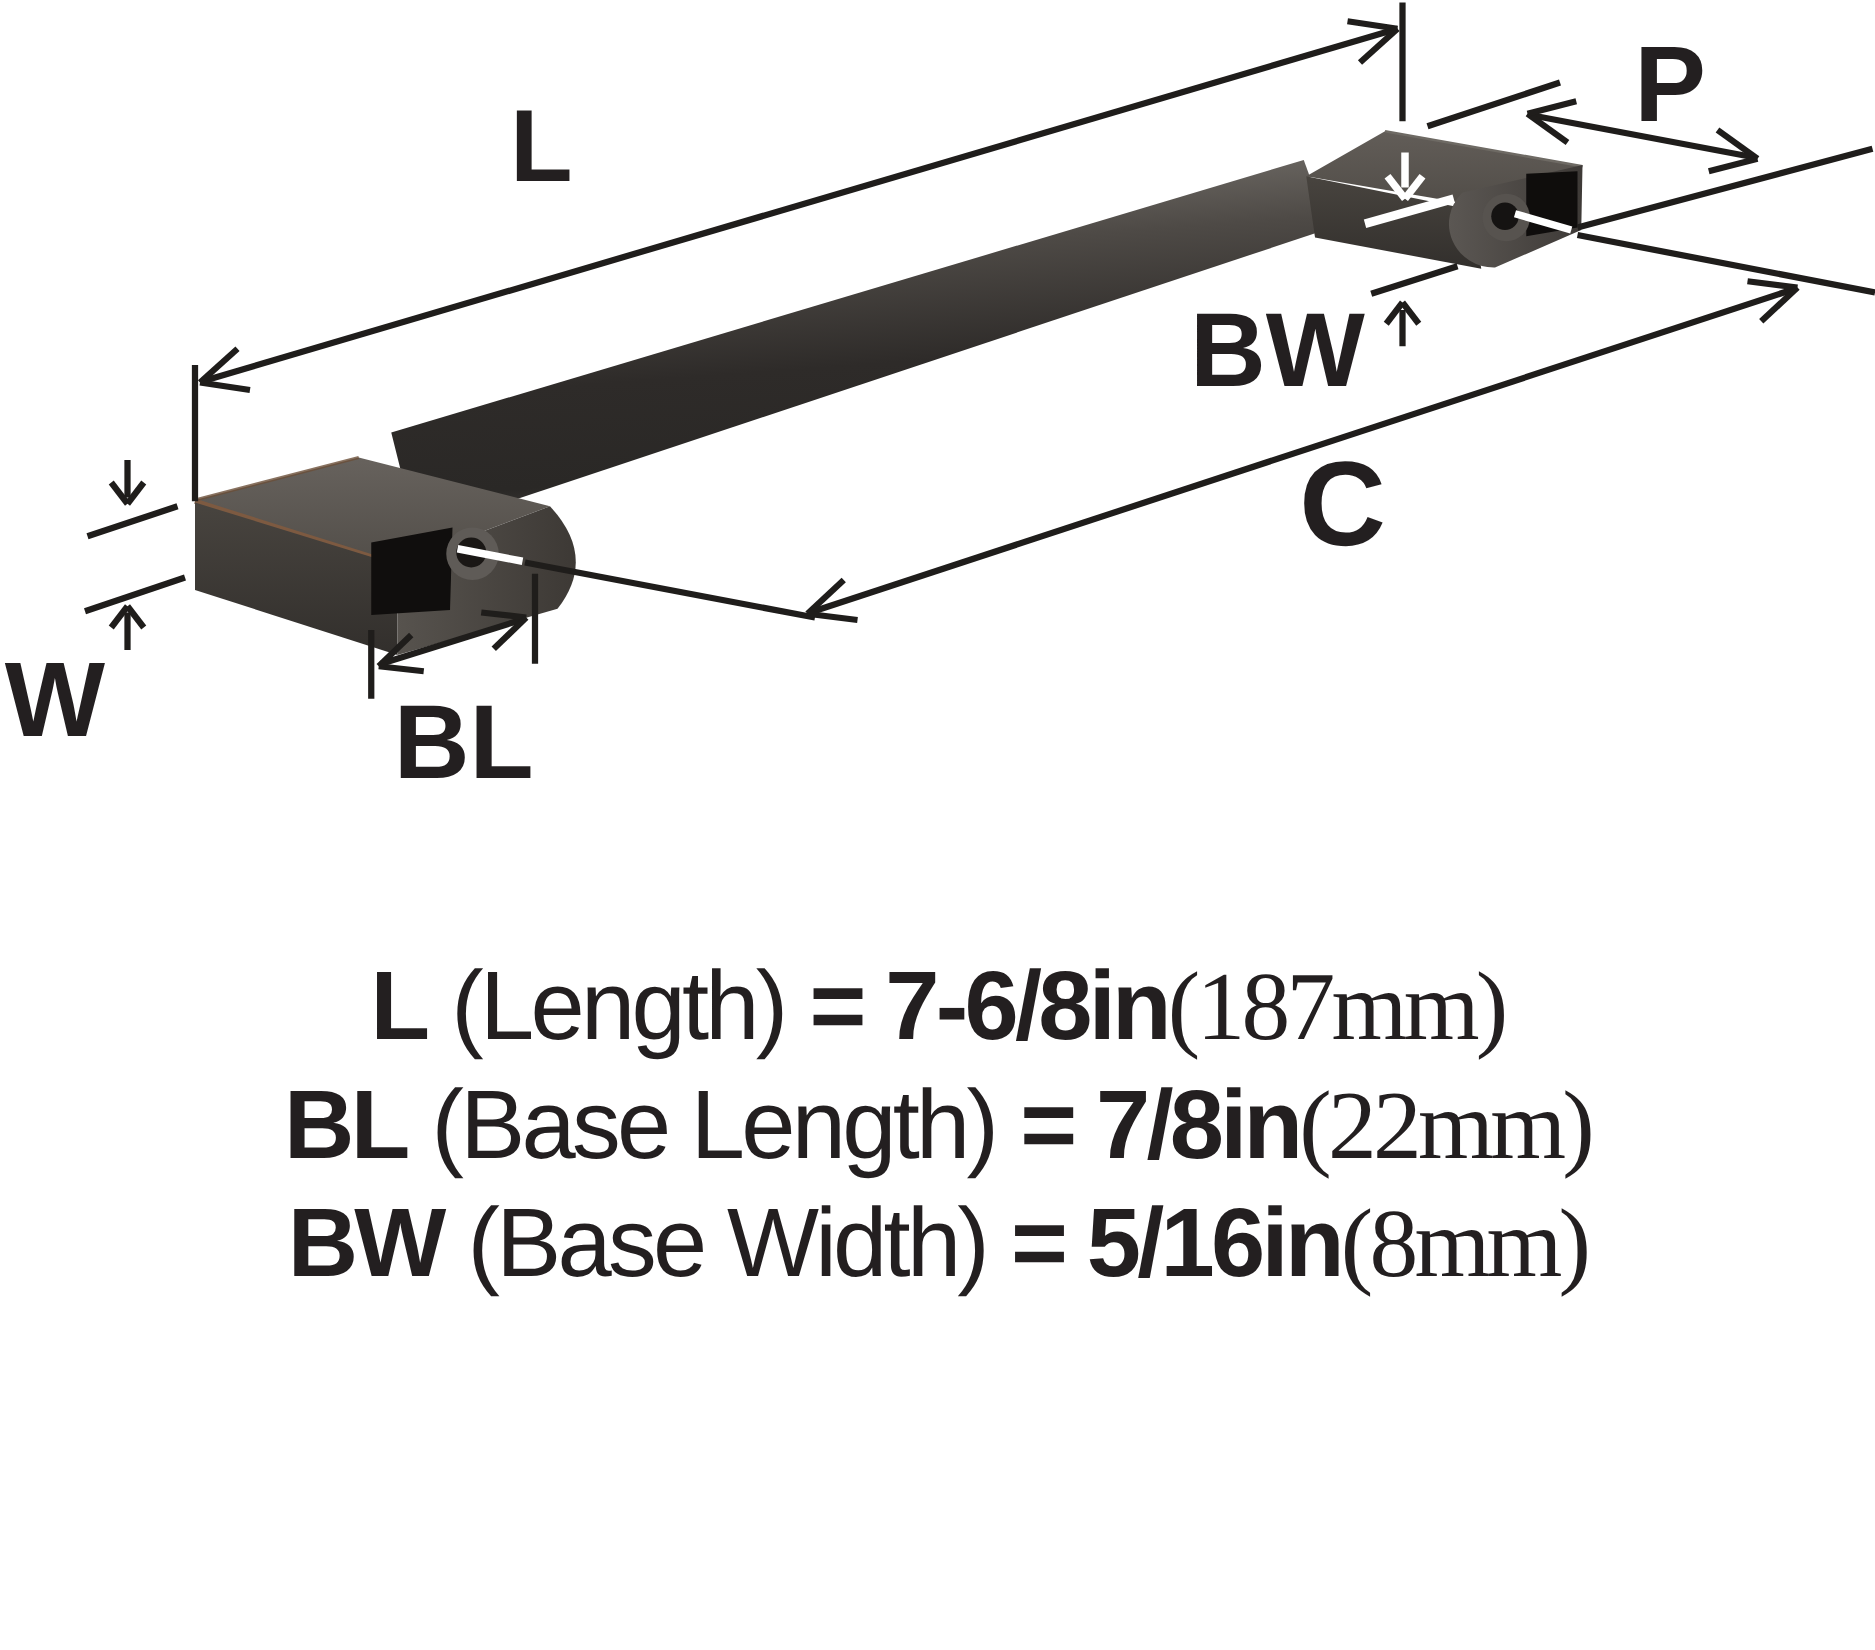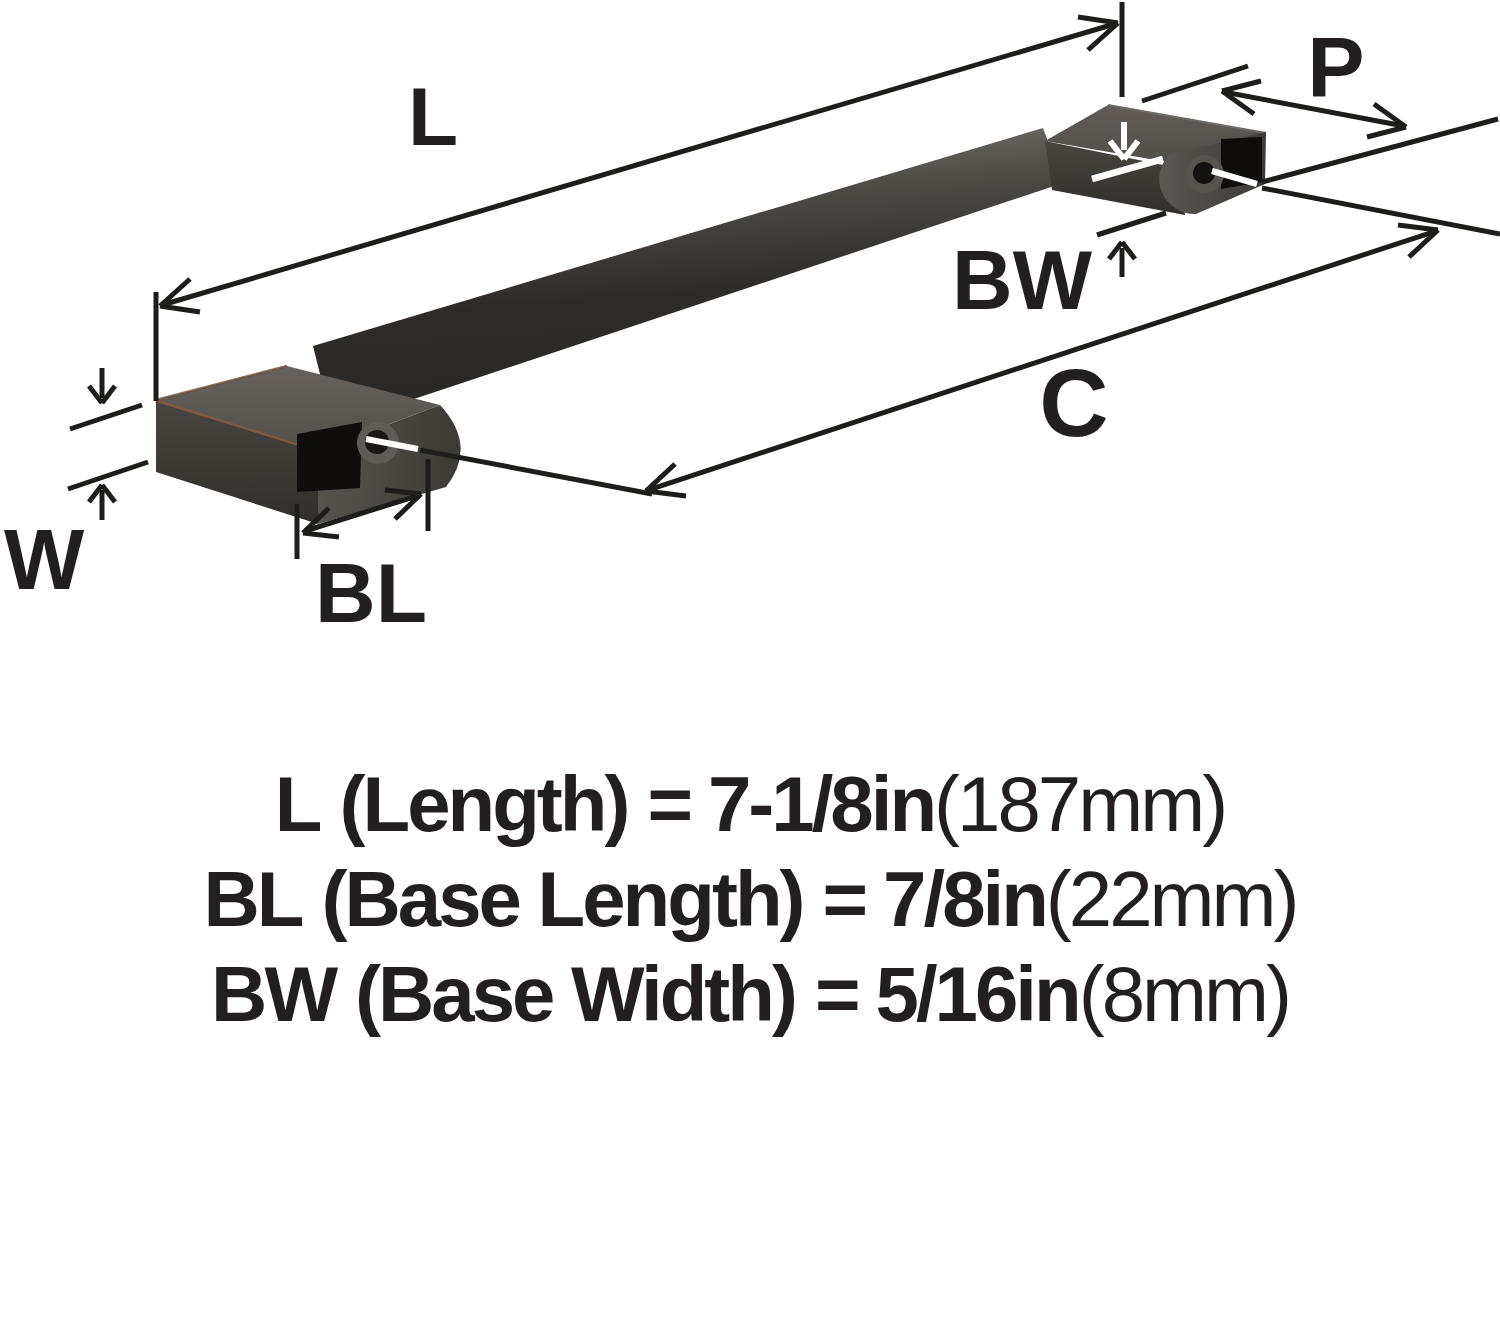--- a/index.html
+++ b/index.html
@@ -23,24 +23,24 @@
     text-align:center;
     color:#231f20;
   }
   .spec-row{
     font-size:78px;
     line-height:95px;
     letter-spacing:-3px;
     white-space:nowrap;
   }
   .spec-row .sym{font-weight:700;margin-right:20px;}
-  .spec-row .nm{font-weight:700;margin-right:20px;text-align:right;}
+  .spec-row .nm{font-weight:400;margin-right:20px;text-align:right;}
   .spec-row .eq{font-weight:700;margin-right:18px;}
   .spec-row .imp{font-weight:700;}
-  .spec-row .met{font-weight:400;}
+  .spec-row .met{font-weight:400;font-family:Liberation Serif, serif;}
 </style>
 </head>
 <body>
 
 <svg id="diagram" width="1500" height="720" viewBox="0 0 1500 720" xmlns="http://www.w3.org/2000/svg">
   <defs>
     <linearGradient id="barGrad" x1="0" y1="0" x2="0.18" y2="1">
       <stop offset="0" stop-color="#8a8681"></stop>
       <stop offset="0.12" stop-color="#6e6a65"></stop>
       <stop offset="0.32" stop-color="#4e4a46"></stop>
@@ -165,21 +165,21 @@
     <line x1="1124" y1="159" x2="1110" y2="141" stroke-width="6"></line>
     <line x1="1124" y1="159" x2="1138" y2="141" stroke-width="6"></line>
     <line x1="1092" y1="179" x2="1163" y2="159" stroke-width="7"></line>
     <line x1="1212" y1="171" x2="1257" y2="184" stroke-width="6"></line>
     <line x1="366" y1="439" x2="418" y2="449" stroke-width="6"></line>
   </g>
 </svg>
 
 <div id="spec-block">
   <div class="spec-row">
-    <span class="sym">L</span><span class="nm">(Length)</span><span class="eq">=</span><span class="imp">7-1/8in</span><span class="met">(187mm)</span>
+    <span class="sym">L</span><span class="nm">(Length)</span><span class="eq">=</span><span class="imp">7-6/8in</span><span class="met">(187mm)</span>
   </div>
   <div class="spec-row">
     <span class="sym">BL</span><span class="nm">(Base Length)</span><span class="eq">=</span><span class="imp">7/8in</span><span class="met">(22mm)</span>
   </div>
   <div class="spec-row">
     <span class="sym">BW</span><span class="nm">(Base Width)</span><span class="eq">=</span><span class="imp">5/16in</span><span class="met">(8mm)</span>
   </div>
 </div>
 
 </body></html>

